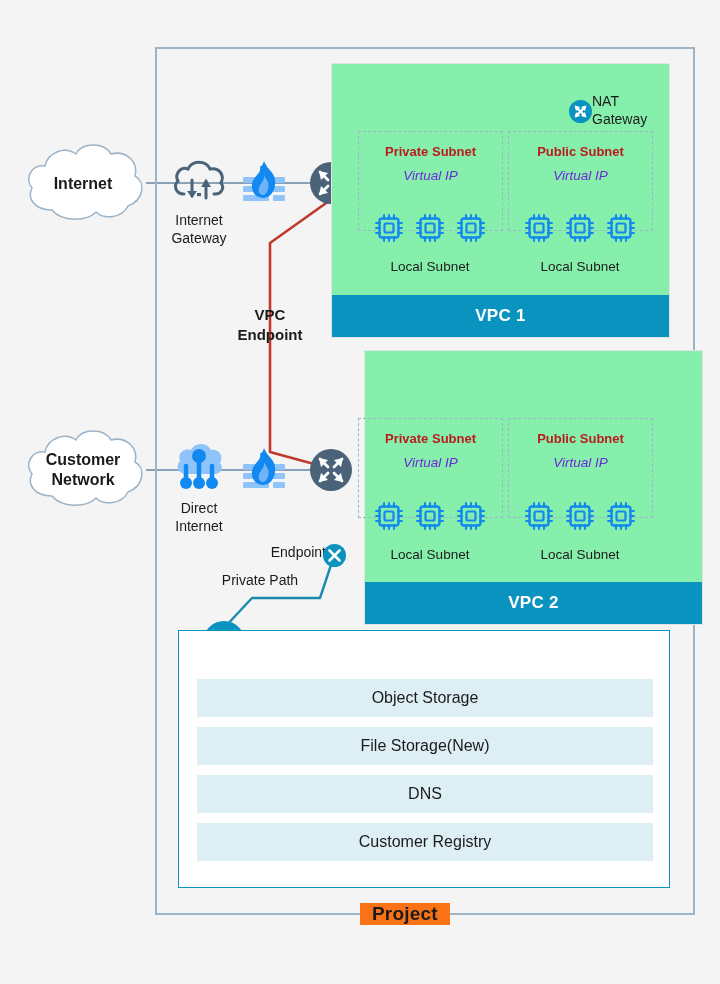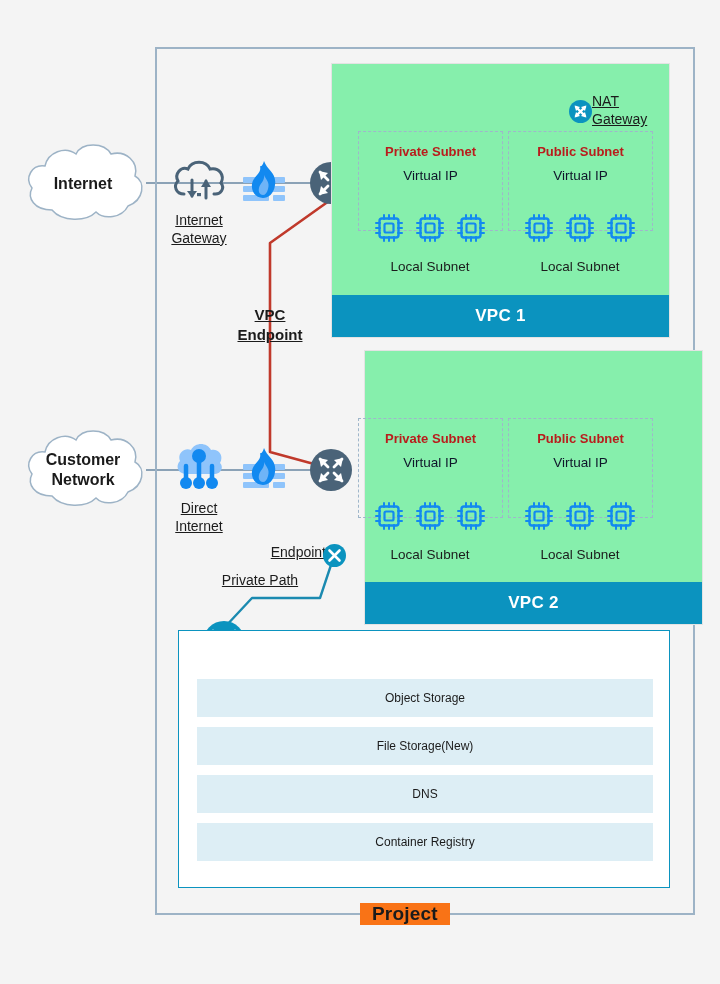--- a/index.html
+++ b/index.html
@@ -48,50 +48,50 @@
   
   .subnet{
     position:absolute;border:1.4px dashed #9fb6ca;box-sizing:border-box;
   }
   .subnet-title{
     position:absolute;left:0;width:100%;top:12px;text-align:center;
     font-size:13px;font-weight:bold;color:#b91c1c;
   }
   .subnet-sub{
     position:absolute;left:0;width:100%;top:36px;text-align:center;
-    font-size:13.5px;color:#0f172a;
+    font-size:13.5px;color:#6d28d9;font-style:italic;
   }
   .local-label{
     position:absolute;width:160px;text-align:center;
     font-size:13.5px;color:#1b1b1b;
   }
 
   
   .chip{position:absolute;width:28px;height:28px;}
 
   
   .ilabel{
-    position:absolute;text-align:center;font-size:14px;color:#1b1b1b;line-height:1.25;text-decoration:underline;
+    position:absolute;text-align:center;font-size:14px;color:#1b1b1b;line-height:1.25;
   }
   .ilabel.bold{font-weight:bold;font-size:15px;}
 
   
   .scp{
     position:absolute;left:178px;top:630px;width:492px;height:258px;
     background:#fff;border:1.6px solid #0b93bf;box-sizing:border-box;
   }
   .scp-title{
     position:absolute;left:0;top:16px;width:100%;text-align:center;
     font-size:16px;font-weight:bold;color:#0b7fae;
   }
   .scp-rows{position:absolute;left:18px;top:48px;width:456px;}
   .scp-row{
     height:38px;margin-bottom:10px;background:#ddeef5;
     display:flex;align-items:center;justify-content:center;
-    font-size:12px;color:#1b1b1b;
+    font-size:16px;color:#1b1b1b;
   }
 
   
   .icon-abs{position:absolute;}
 </style>
 </head>
 <body>
 
 <div id="stage">
 
@@ -628,17 +628,17 @@
       <rect x="9.5" y="9.5" width="9" height="9" rx="1.5" fill="none" stroke="#1289f0" stroke-width="2.2"></rect>
     </svg>
   </div>
   <div class="local-label" style="left:500px;top:547px;">Local Subnet</div>
 
   <div class="scp">
     <div class="scp-rows">
       <div class="scp-row">Object Storage</div>
       <div class="scp-row">File Storage(New)</div>
       <div class="scp-row">DNS</div>
-      <div class="scp-row">Container Registry</div>
+      <div class="scp-row">Customer Registry</div>
     </div>
   </div>
 
 </div>
 
 </body></html>

